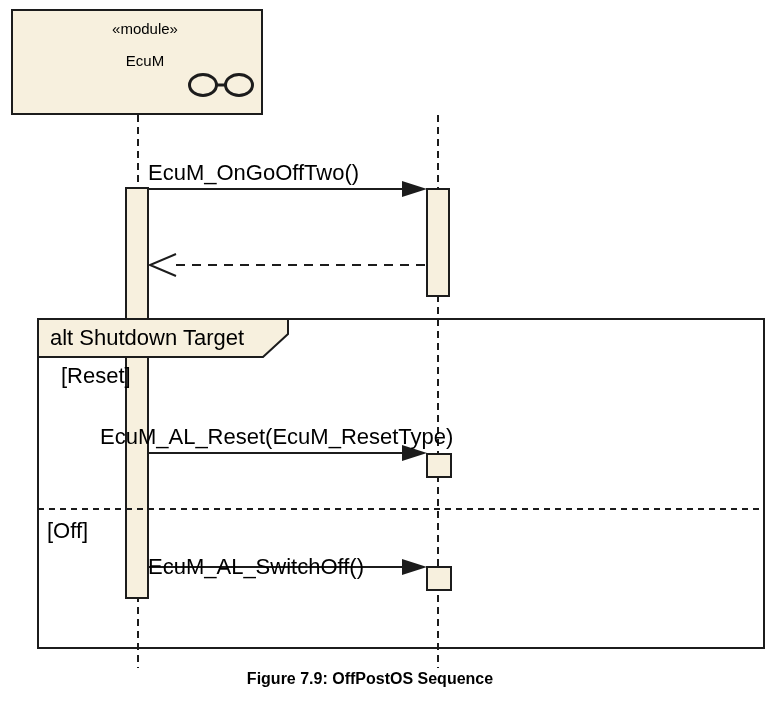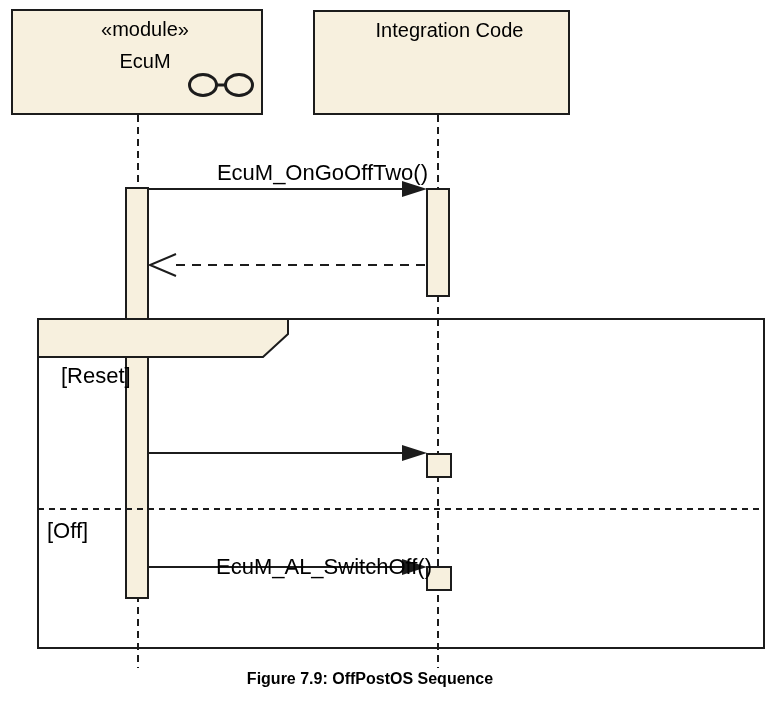--- a/index.html
+++ b/index.html
@@ -12,32 +12,32 @@
   }
   .layer-svg { position:absolute; left:0; top:0; z-index:1; }
 
   .actor-box {
     position:absolute; z-index:2;
     background:#F7F0DE; border:2px solid #1c1c1c;
   }
   .actor-box .stereotype,
   .actor-box .actor-name {
     position:absolute; left:0; right:0; text-align:center;
-    font-size:20px; line-height:24px; white-space:nowrap;margin-left:16px;
+    font-size:15px; line-height:24px; white-space:nowrap;margin-left:16px;
   }
   .actor-box .stereotype { top:6px; }
   .actor-box .actor-name { top:38px; }
   .actor-box .actor-name.single { top:6px; }
   .glasses { position:absolute; right:4px; top:60px; }
 
   .txt {
     position:absolute; z-index:3; font-size:22px; line-height:24px;
     white-space:nowrap;
   }
-  .msg-label { text-align:right; }
+  .msg-label { text-align:left; }
   .caption { font-weight:bold; text-align:center; font-size:16px; }
 </style>
 </head>
 <body>
 
 <div class="canvas">
 
   <svg class="layer-svg" width="781" height="709" viewBox="0 0 781 709">
 
     <line x1="138" y1="115" x2="138" y2="668" stroke="#1c1c1c" stroke-width="2" stroke-dasharray="7,5"></line>
@@ -70,24 +70,23 @@
   <div class="actor-box" style="left:11px; top:9px; width:252px; height:106px;">
     <div class="stereotype">«module»</div>
     <div class="actor-name">EcuM</div>
     <svg class="glasses" width="70" height="28" viewBox="0 0 70 28">
       <ellipse cx="16" cy="14" rx="13.5" ry="10.5" fill="none" stroke="#1c1c1c" stroke-width="3"></ellipse>
       <ellipse cx="52" cy="14" rx="13.5" ry="10.5" fill="none" stroke="#1c1c1c" stroke-width="3"></ellipse>
       <line x1="29.5" y1="14" x2="38.5" y2="14" stroke="#1c1c1c" stroke-width="3"></line>
     </svg>
   </div>
 
-  <div class="actor-box" style="left:313px; top:10px; width:257px; height:105px;">
-    <div class="actor-name single">Integration Code</div>
-  </div>
 
   <div class="txt msg-label" style="left:148px; top:161px; width:280px;">EcuM_OnGoOffTwo()</div>
+  <div class="txt msg-label" style="left:100px; top:425px; width:385px;">EcuM_AL_Reset(EcuM_ResetType)</div>
   <div class="txt msg-label" style="left:148px; top:555px; width:284px;">EcuM_AL_SwitchOff()</div>
 
+  <div class="txt" style="left:50px; top:326px;">alt Shutdown Target</div>
   <div class="txt" style="left:47px; top:364px;margin-left:14px;">[Reset]</div>
   <div class="txt" style="left:47px; top:519px;">[Off]</div>
 
   <div class="txt caption" style="left:0px; top:667px; width:740px;">Figure 7.9: OffPostOS Sequence</div>
 </div>
 
 </body></html>

